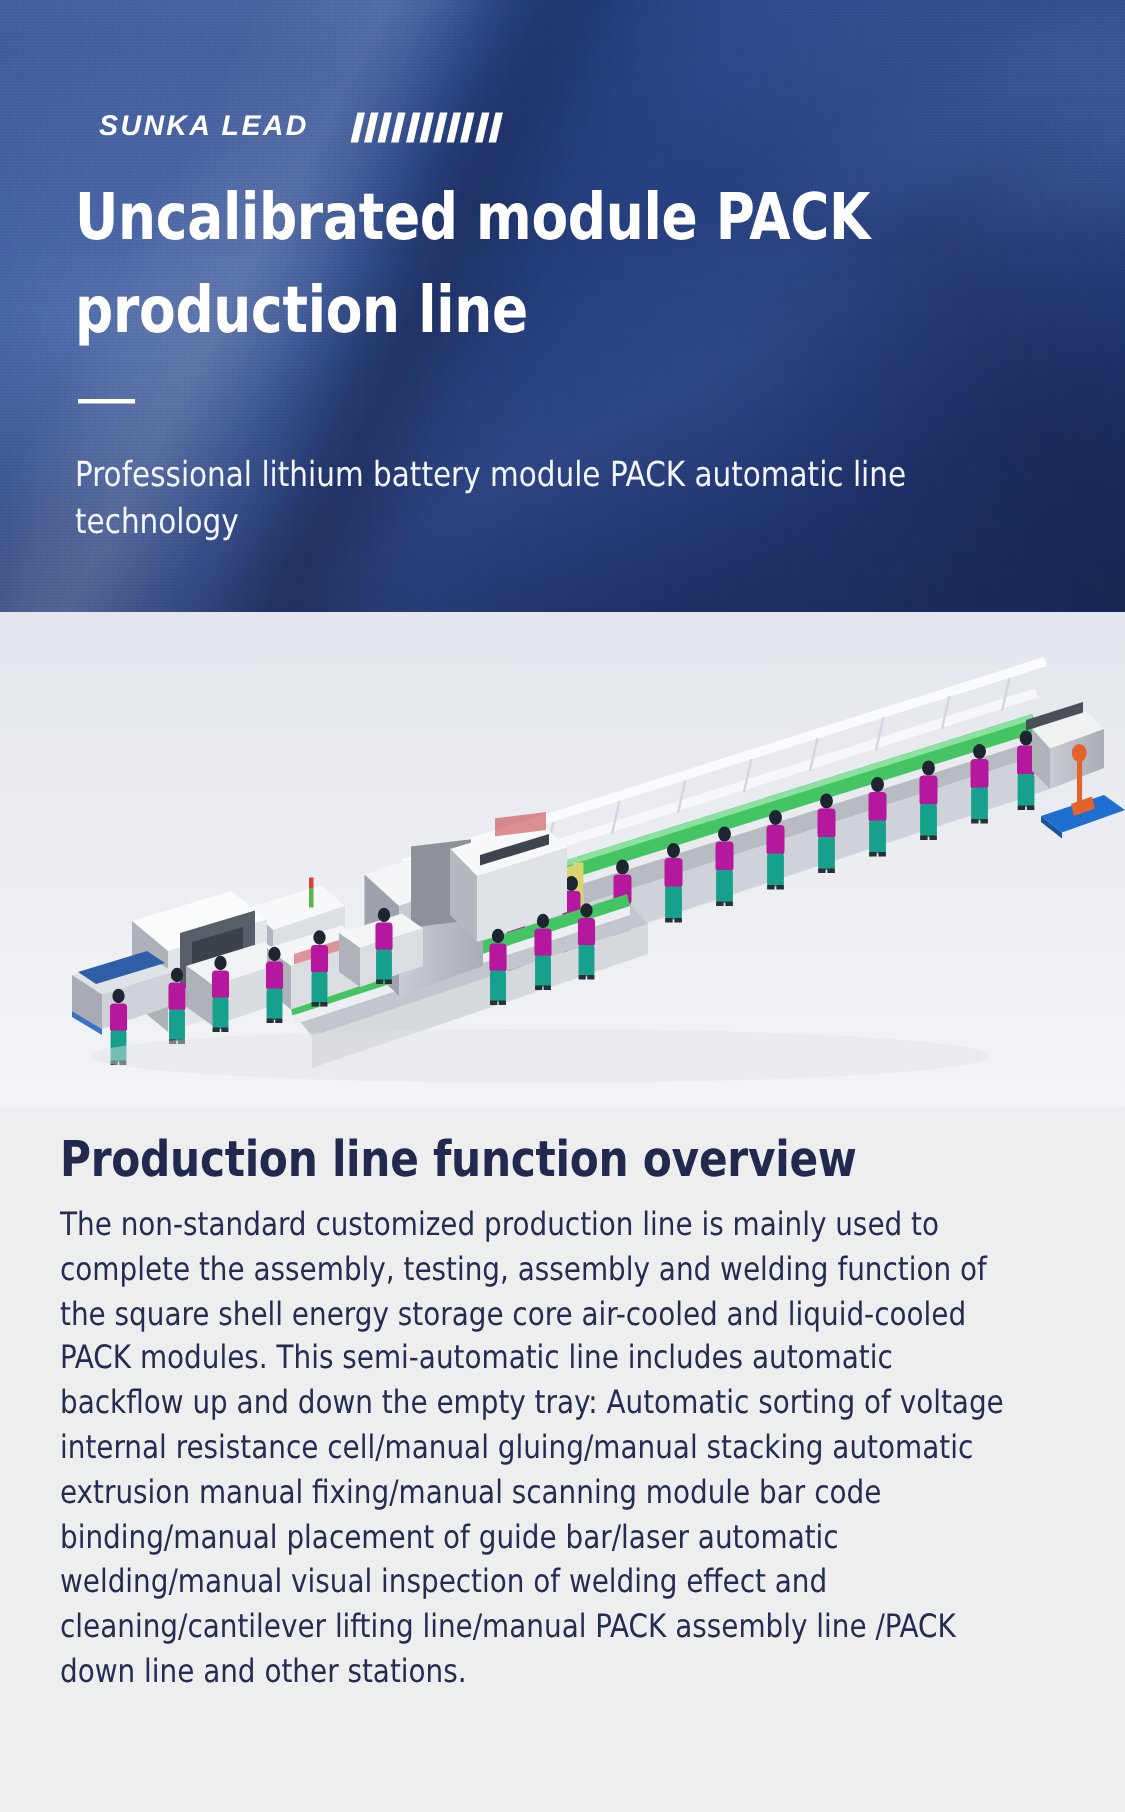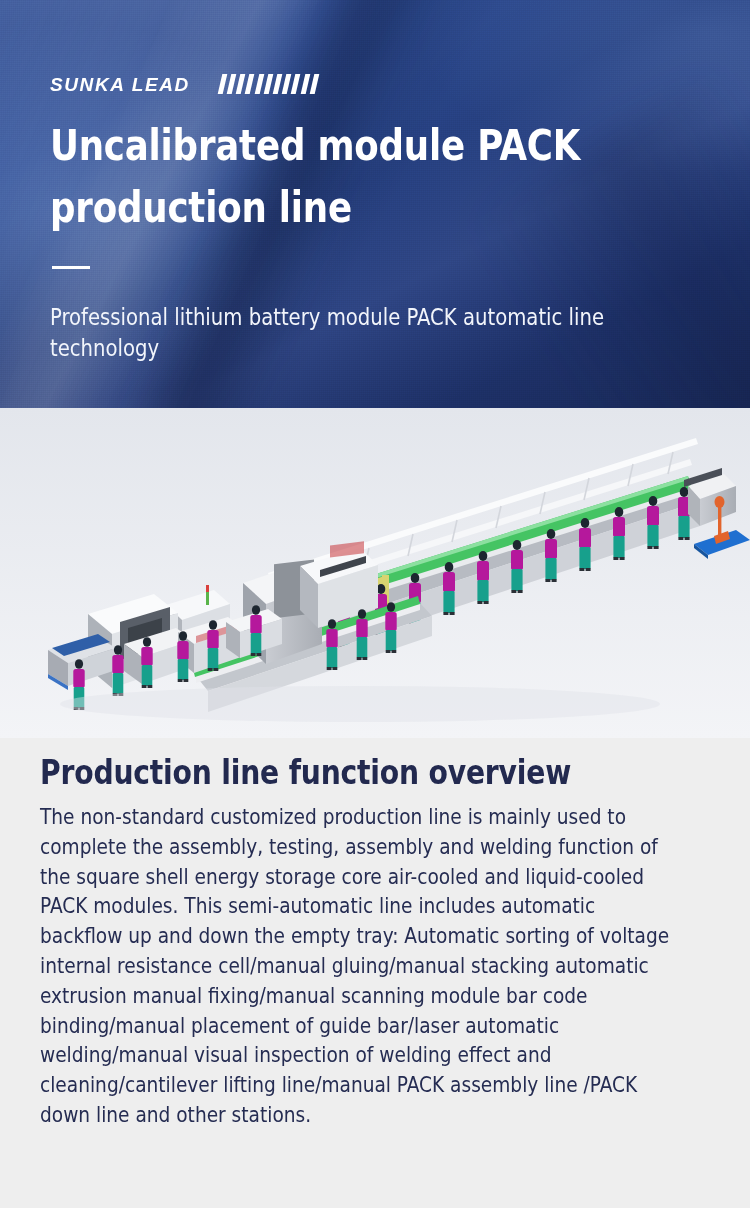--- a/index.html
+++ b/index.html
@@ -107,23 +107,23 @@
     position: absolute;
     left: 50px;
     top: 0;
     width: 660px;
     height: 100%;
   }
 
   .eyebrow-row {
     position: absolute;
     top: 74px;
-    left: 0;
+    left: 16px;
     display: flex;
-    align-items: flex-start;
+    align-items: center;
     gap: 30px;
   }
   .brand {
     font-family: "Liberation Sans", sans-serif;
     font-style: italic;
     font-weight: bold;
     font-size: 19px;
     letter-spacing: 1.6px;
     color: #ffffff;
     white-space: nowrap;

